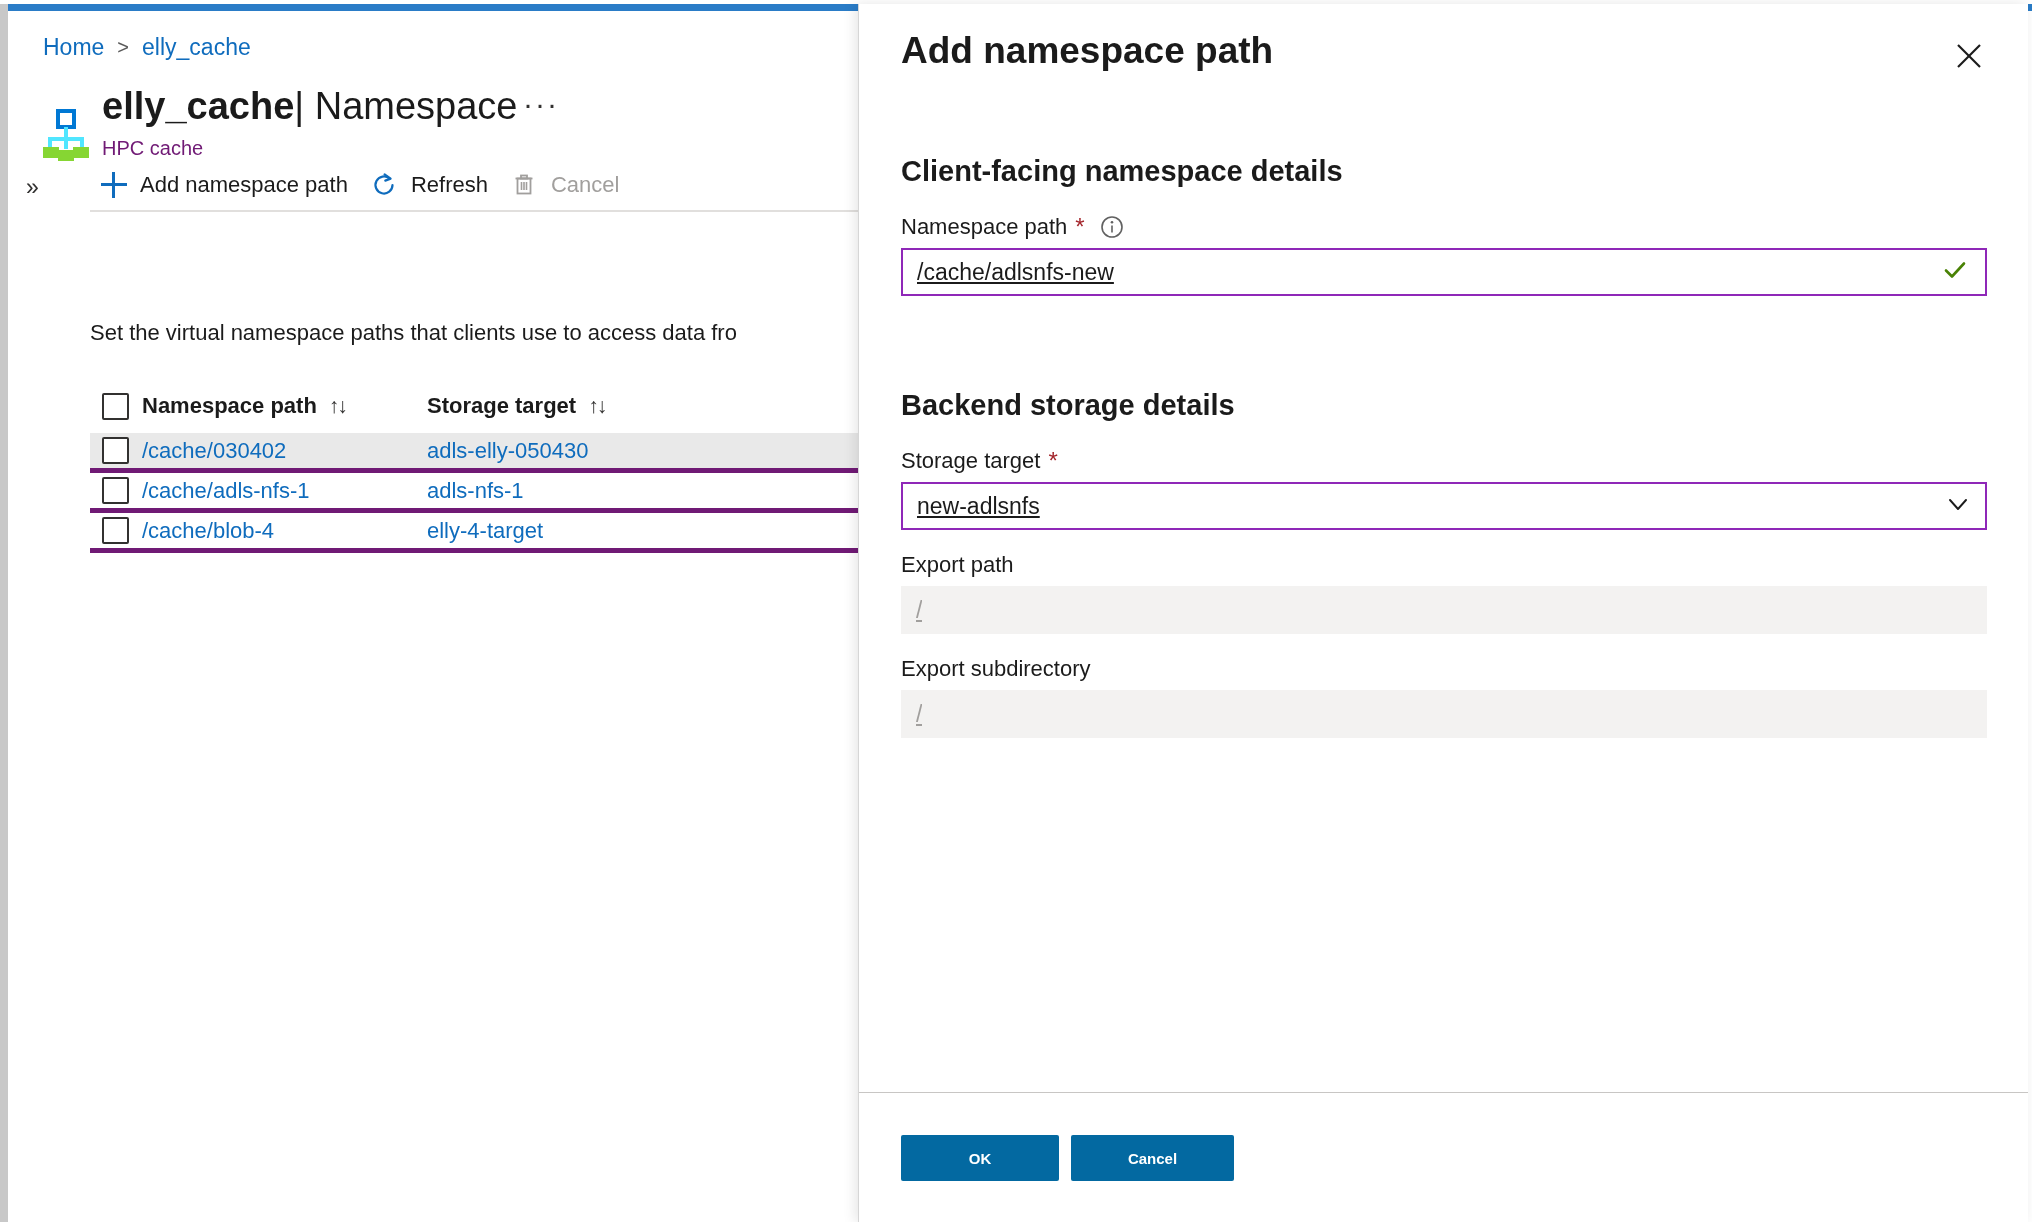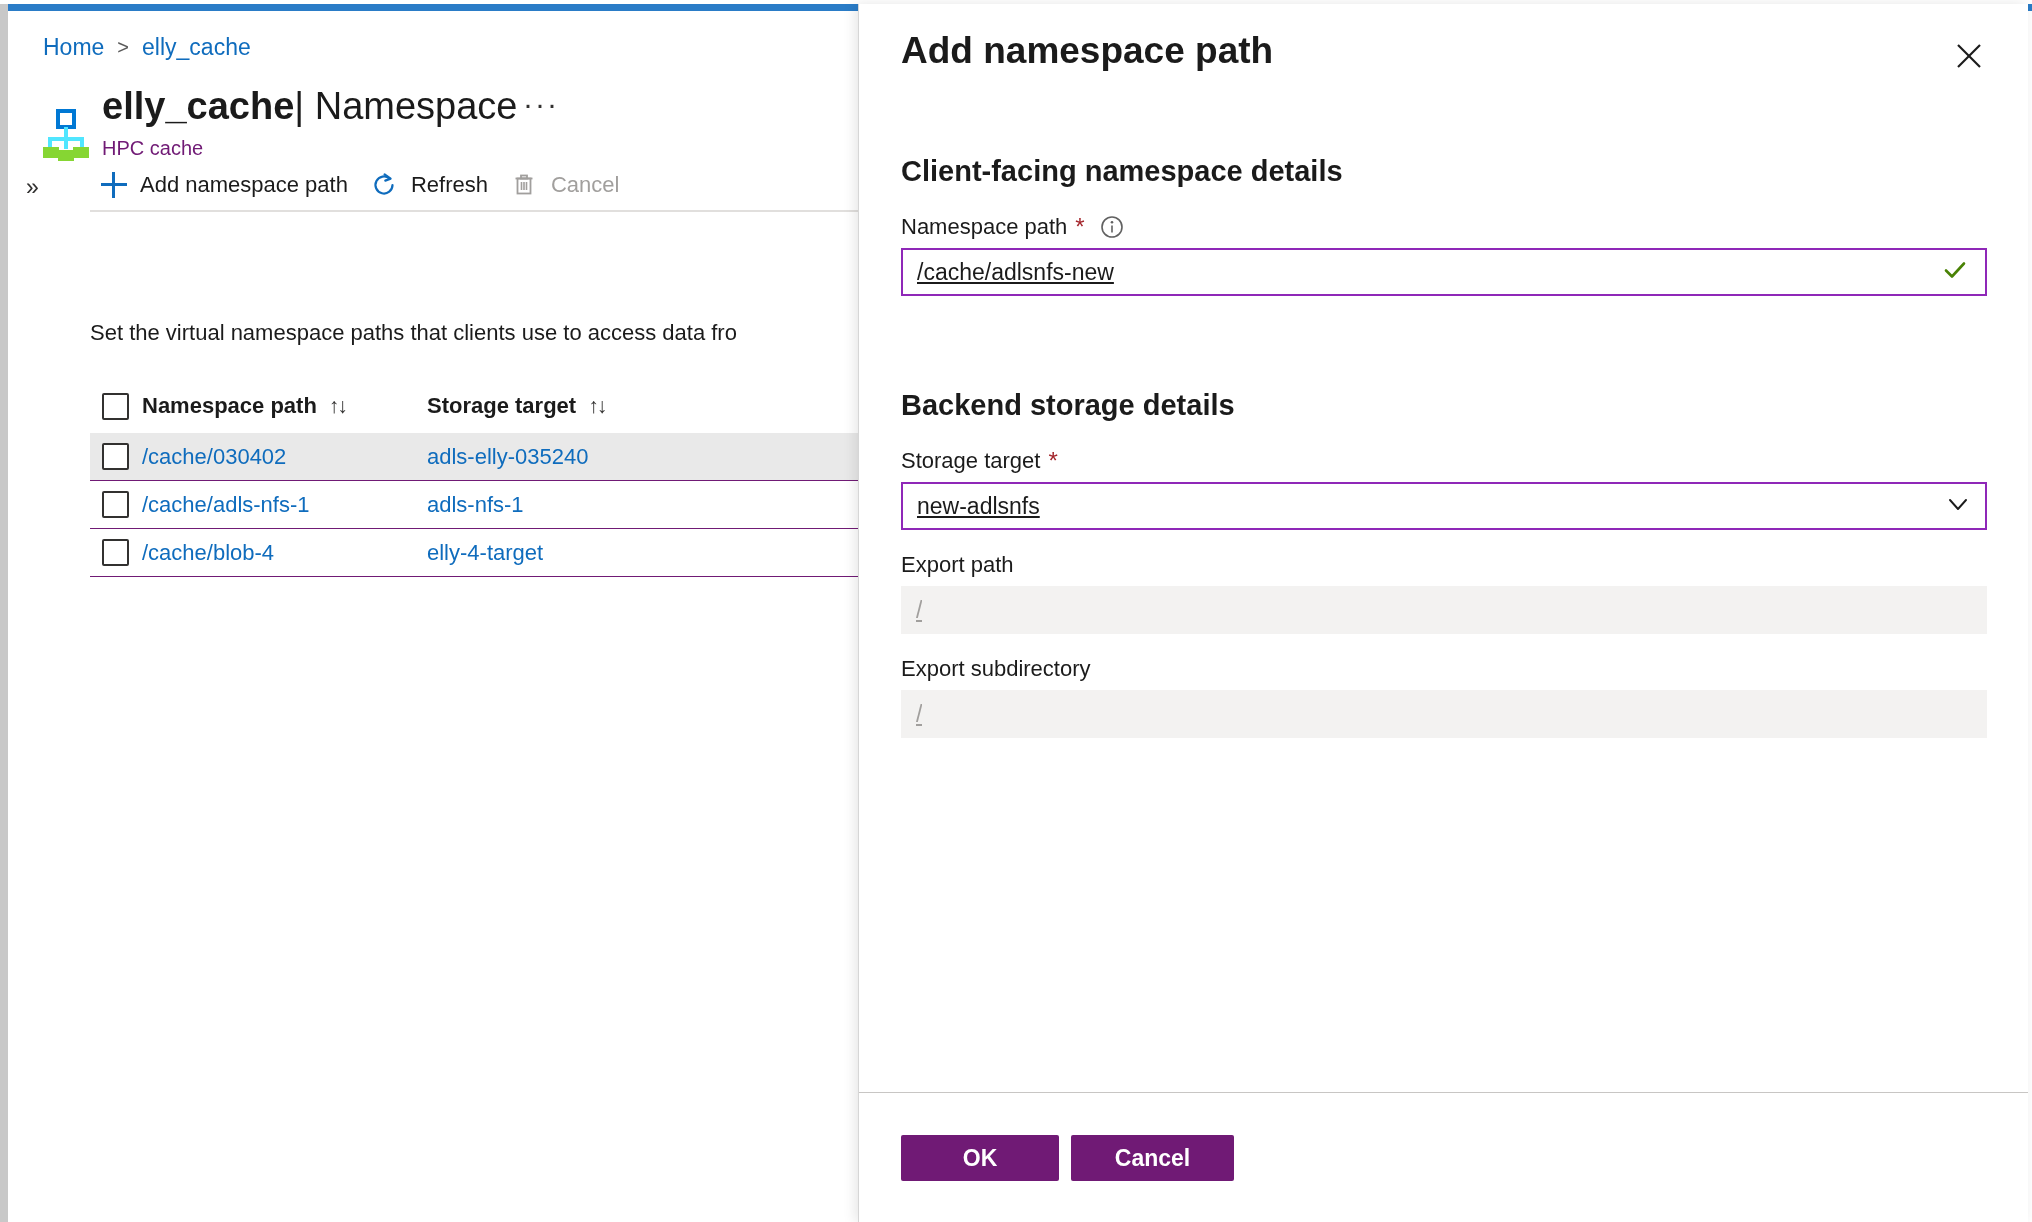--- a/index.html
+++ b/index.html
@@ -160,22 +160,22 @@
 
   
   .ns-table {
     position: absolute;
     left: 82px; top: 368px;
     width: 768px;
   }
   .ns-row {
     display: flex;
     align-items: center;
-    height: 48px;
-    border-bottom: 1px solid #701a75;
+    height: 40px;
+    border-bottom: 5px solid #701a75;
   }
   .ns-row.header {
     height: 54px;
     border-bottom: none;
   }
   .ns-row.selected { background: #e9e9e9; }
   .ns-row.clickable { cursor: pointer; }
 
   .cell-check {
     width: 52px;
@@ -335,23 +335,23 @@
   .foot-inner {
     position: absolute;
     left: 42px; top: 42px;
     display: flex;
     gap: 12px;
   }
   .btn {
     height: 46px;
     min-width: 0;
     padding: 0 28px;
-    background: #701a75;
+    background: #0369a1;
     color: #ffffff;
-    font-size: 23px;
+    font-size: 15px;
     font-weight: 600;
     border: none;
     border-radius: 2px;
     cursor: pointer;
     font-family: "Liberation Sans", sans-serif;
     display: flex;
     align-items: center;
     justify-content: center;
   }
   .btn.ok { width: 158px; padding: 0; }
@@ -446,21 +446,21 @@
       </div>
 
       <div class="ns-row selected clickable">
         <div class="cell-check">
           <span class="cb"></span>
         </div>
         <div class="cell-path">
           <span class="cell-link">/cache/030402</span>
         </div>
         <div class="cell-target">
-          <span class="cell-link">adls-elly-035240</span>
+          <span class="cell-link">adls-elly-050430</span>
         </div>
       </div>
 
       <div class="ns-row clickable">
         <div class="cell-check">
           <span class="cb"></span>
         </div>
         <div class="cell-path">
           <span class="cell-link">/cache/adls-nfs-1</span>
         </div>

